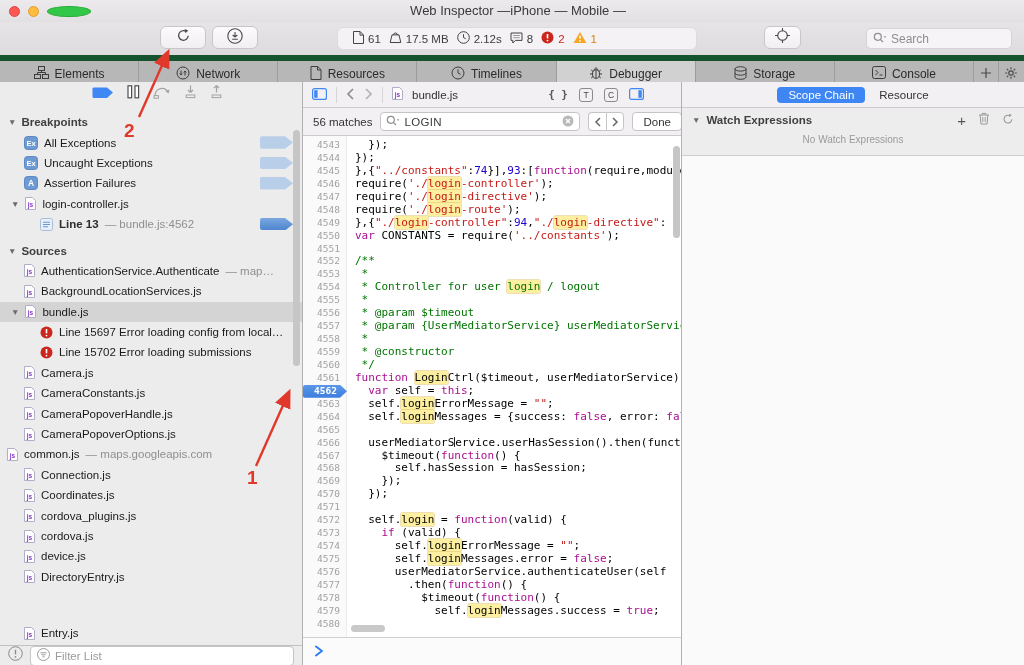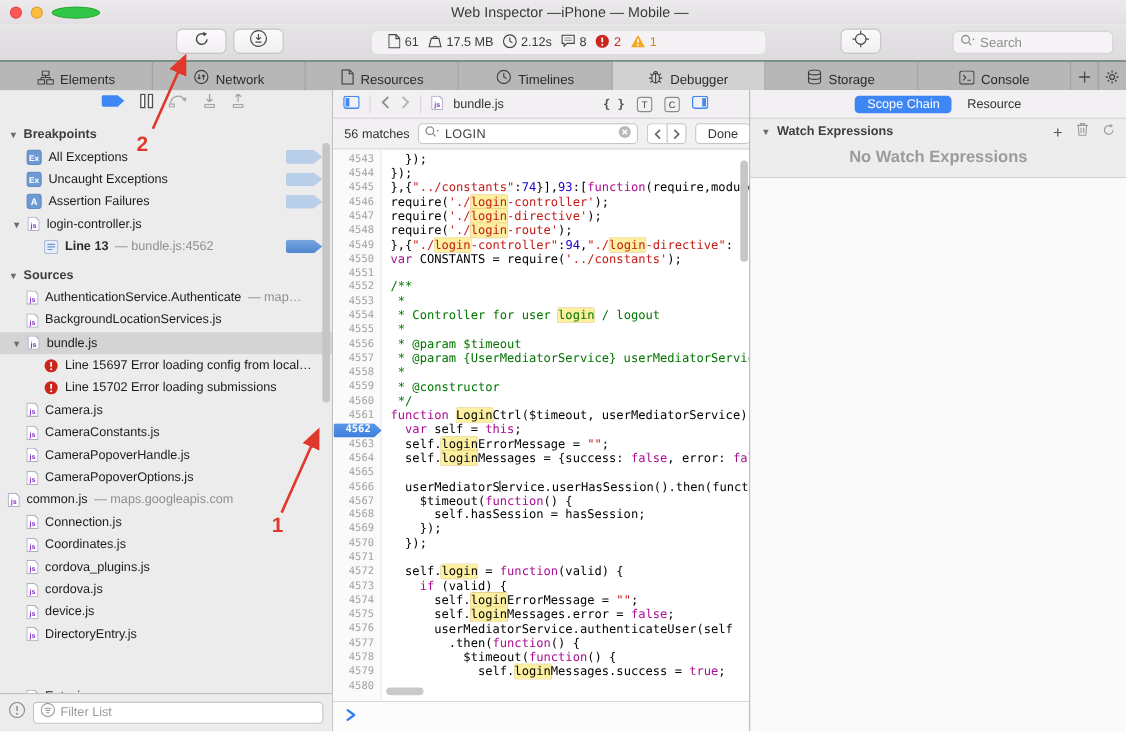--- a/index.html
+++ b/index.html
@@ -27,21 +27,21 @@
   .stat { display:flex; align-items:center; gap:4px; font-size:11.5px; color:#3c3c3c; }
   .stat.err { color:#c8281e; } .stat.warn { color:#d8850c; }
   .searchfield { position:absolute; left:866px; top:6px; width:146px; height:21px;
     background:#f6f4f6; border:1px solid #d5d3d5; border-radius:5px;
     display:flex; align-items:center; gap:4px; padding:0 6px; }
   .searchfield input { border:none; outline:none; background:transparent; width:100%;
     font-size:12px; color:#444; font-family:inherit; }
   .searchfield input::placeholder { color:#8e8e8e; }
 
   .tabbar { position:absolute; left:0; top:55px; right:0; height:33px; display:flex;
-    background:#b7b7b7; border-top:1px solid #14532d; border-bottom:1px solid #929092; }
+    background:#b7b7b7; border-top:6px solid #14532d; border-bottom:1px solid #929092; }
   .tab { flex:1; display:flex; align-items:center; justify-content:center; gap:6px;
     font-size:12px; color:#2b2b2b; border-right:1px solid #9c9c9c; background:#b7b7b7; }
   .tab.active { background:#d1d1d1; }
   .tab.square { flex:0 0 25px; }
   .tab.square:last-child { border-right:none; }
 
   
   .main { position:absolute; left:0; top:82px; right:0; bottom:0; display:flex; }
   .sidebar { width:303px; background:#ececec; border-right:1px solid #b2b0b2;
     display:flex; flex-direction:column; position:relative; }
@@ -58,21 +58,21 @@
   .tri { font-size:8.5px; color:#6b6b6b; }
   .trow { height:20.4px; display:flex; align-items:center; gap:6px; color:#1b1b1b; }
   .trow.sel { background:#d4d4d4; }
   .trow .sub { color:#8f8f8f; }
   .trow .lbl.b { font-weight:bold; color:#2e2e2e; }
   .pill { margin-left:auto; margin-right:9px; width:33px; height:12.5px; border-radius:2px;
     clip-path:polygon(0 0,76% 0,100% 50%,76% 100%,0 100%); }
   .pill.off { background:#b9cfe9; }
   .pill.on { background:linear-gradient(#79a7e0,#4f86cf); }
   .vthumb { position:absolute; width:7px; border-radius:4px; background:#c6c6c6; }
-  .filterbar { height:35px; flex-shrink:0; border-top:1px solid #c2c0c2; background:#ececec;
+  .filterbar { height:20px; flex-shrink:0; border-top:1px solid #c2c0c2; background:#ececec;
     display:flex; align-items:center; gap:7px; padding:0 8px; }
   .filterinput { flex:1; height:20px; background:#fff; border:1px solid #c6c4c6; border-radius:4px;
     display:flex; align-items:center; gap:5px; padding:0 6px; }
   .filterinput input { border:none; outline:none; width:100%; font-size:11.5px; color:#444; font-family:inherit; }
   .filterinput input::placeholder { color:#9b9b9b; }
 
   
   .navbar { height:26px; flex-shrink:0; background:#f2f0f2; border-bottom:1px solid #cccacc;
     display:flex; align-items:center; gap:9px; padding:0 9px; font-size:11.5px; color:#333; }
   .vdiv { width:1px; height:16px; background:#d7d5d7; }
@@ -118,21 +118,21 @@
   
   .rtabs { height:26px; flex-shrink:0; background:#f2f0f2; border-bottom:1px solid #cccacc;
     display:flex; align-items:center; justify-content:center; gap:14px; font-size:11.5px; }
   .rpill { background:#3e86f4; color:#fff; border-radius:4px; padding:2px 11px; }
   .rtab { color:#333; }
   .watchsec { background:#ededed; border-bottom:1px solid #cfcdcf; flex-shrink:0; }
   .watchhead { height:24px; display:flex; align-items:center; gap:6px; padding:0 10px; }
   .watchhead .wtitle { font-size:11.5px; font-weight:bold; color:#3f3f3f; }
   .whicons { margin-left:auto; display:flex; align-items:center; gap:12px; }
   .plus { font-size:15px; color:#555; line-height:1; }
-  .watchempty { text-align:center; font-size:15px; color:#9b9b9b; padding:2px 0 10px;font-weight:bold; }
+  .watchempty { text-align:center; font-size:10px; color:#9b9b9b; padding:2px 0 10px; }
   .rrest { flex:1; background:#fafafa; }
 
   .overlay { position:absolute; inset:0; pointer-events:none; z-index:50; }
 </style>
 </head>
 <body>
 
 <div class="window">
 
   <div class="titlebar">

